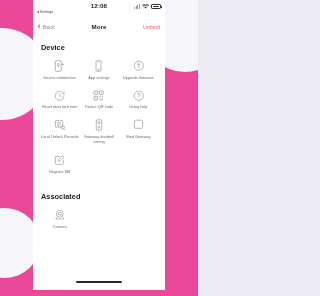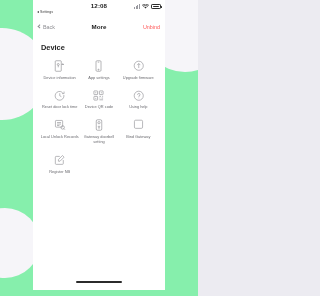--- a/index.html
+++ b/index.html
@@ -2,21 +2,21 @@
 <html><head>
 <meta charset="utf-8">
 <style>
   * { margin:0; padding:0; box-sizing:border-box; }
   html, body {
     width:198px; height:296px;
     font-family:"Liberation Sans", sans-serif;
     background:#ecebf1;
     overflow:hidden;
   }
-  #root { position:relative; width:198px; height:296px; background:#86efac; }
+  #root { position:relative; width:198px; height:296px; background:#ec4899; }
 
   
   .blob { position:absolute; border-radius:50%; background:#f6f5f9; }
   .blob-left  { width:92px; height:92px; left:-44px; top:28px; }
   .blob-right { width:86px; height:86px; right:-30px; top:-14px; }
   .blob-bl    { width:70px; height:70px; left:-30px; bottom:18px; }
 
   
   .phone {
     position:absolute; left:33px; top:0; width:132px; height:290px;
@@ -264,16 +264,31 @@
               <path d="M19.4 12.6v7.2a1.8 1.8 0 0 1-1.8 1.8H4.6a1.8 1.8 0 0 1-1.8-1.8V6.8A1.8 1.8 0 0 1 4.6 5h7.4"></path>
               <path d="M17.6 3.2l3.4 3.4-8.4 8.4h-3.4v-3.4z"></path>
             </svg>
           </span>
           <span class="cell-label">Register NB</span>
         </div>
 
       </div>
     </div>
 
+    <div class="section">
+      <div class="section-title">Associated</div>
+      <div class="grid">
+        <div class="cell">
+          <span class="cell-icon">
+            <svg width="11.5" height="11.5" viewBox="0 0 24 24" fill="none" stroke="#8e8e93" stroke-width="1.3">
+              <circle cx="12" cy="10" r="7.2"></circle>
+              <circle cx="12" cy="10" r="3"></circle>
+              <path d="M5.4 17.2l-1.6 3.6h16.4l-1.6-3.6" stroke-linejoin="round"></path>
+            </svg>
+          </span>
+          <span class="cell-label">Camera</span>
+        </div>
+      </div>
+    </div>
 
     <div class="home-indicator"></div>
   </div>
 </div>
 
 </body></html>

